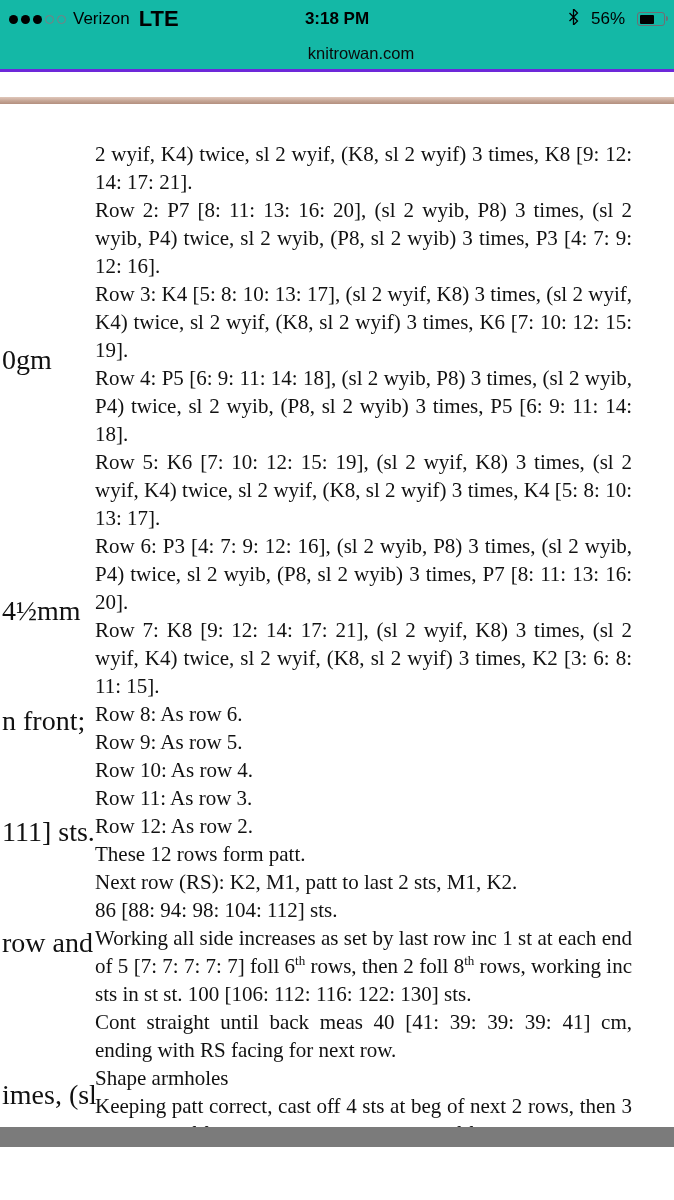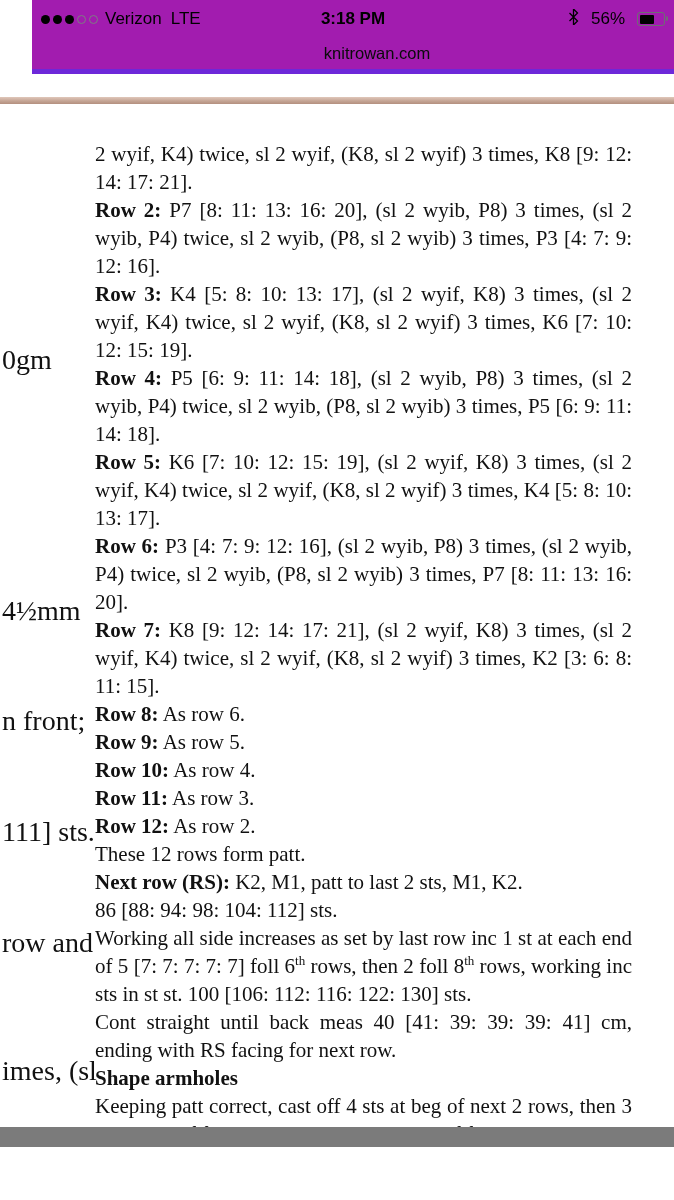--- a/index.html
+++ b/index.html
@@ -1,28 +1,28 @@
 <!DOCTYPE html>
 <html><head>
 <meta charset="utf-8">
 <style>
   html,body { margin:0; padding:0; }
   body { width:674px; height:1200px; background:#fff; font-family:"Liberation Serif", serif; }
   .screen { position:relative; width:674px; height:1200px; background:#ffffff; overflow:hidden; }
 
   
-  .topbar { position:absolute; top:0; left:0; right:0; height:69px; background:#a21caf;
-            border-bottom:5px solid #6d28d9; font-family:"Liberation Sans", sans-serif; color:#000;margin-left:32px; }
+  .topbar { position:absolute; top:0; left:0; right:0; height:69px; background:#14b8a6;
+            border-bottom:3px solid #6d28d9; font-family:"Liberation Sans", sans-serif; color:#000; }
   .sb-left { position:absolute; left:9px; top:0; height:38px; display:flex; align-items:center; gap:7px; }
   .dots { display:flex; align-items:center; gap:3px; }
   .dot { width:9px; height:9px; border-radius:50%; display:inline-block; }
   .dot.filled { background:#000; }
   .dot.empty  { background:transparent; border:1.2px solid #7d7d82; box-sizing:border-box; }
   .carrier { font-size:17px; }
-  .network { font-size:17px; margin-left:2px; }
+  .network { font-size:22px; margin-left:2px;font-weight:bold; }
   .sb-center { position:absolute; left:0; right:0; top:0; height:38px; display:flex;
                align-items:center; justify-content:center; font-size:17px; font-weight:600; }
   .sb-right { position:absolute; right:9px; top:0; height:38px; display:flex; align-items:center; gap:12px; }
   .batt-pct { font-size:17px; }
   .battery { position:relative; width:26px; height:12px; border:1px solid #6e6e73; border-radius:3px; }
   .battery .fill { position:absolute; left:1.5px; top:1.5px; bottom:1.5px; width:55%; background:#000; border-radius:1px; }
   .battery .nub { position:absolute; right:-4px; top:3px; width:2.5px; height:5px; background:#6e6e73; border-radius:0 2px 2px 0; }
   .urlbar { position:absolute; top:38px; left:0; right:0; height:30px; display:flex;
             align-items:center; justify-content:center; font-size:16.5px; color:#0a0a0a;padding-left:48px; }
 
@@ -31,21 +31,21 @@
           background:linear-gradient(to bottom, #e0c7ba 0%, #c5a595 55%, #b3907f 100%); }
   .content { position:absolute; top:104px; left:0; right:0; bottom:0; background:#fff; color:#111; }
 
   
   .fragment { position:absolute; left:2px; font-size:28px; line-height:26px; white-space:nowrap; }
 
   
   .textcol { position:absolute; left:95px; top:36px; width:537px; font-size:21px;
              line-height:28px; text-align:justify; }
   .para { margin:0; }
-  .lbl { font-weight:bold;margin-top:42px; }
+  .lbl { font-weight:normal;margin-top:42px; }
   sup { font-size:0.62em; line-height:0; vertical-align:super; }
 
   .bottombar { position:absolute; top:1023px; left:0; right:0; height:20px; background:#7b7b7b; }
 </style>
 </head>
 <body>
 
 <div class="screen">
 
   <div class="topbar">
@@ -80,21 +80,21 @@
 
   <div class="rule"></div>
 
   <div class="content">
 
     <span class="fragment" style="top:243px">0gm</span>
     <span class="fragment" style="top:494px">4½mm</span>
     <span class="fragment" style="top:604px">n front;</span>
     <span class="fragment" style="top:715px">111] sts.</span>
     <span class="fragment" style="top:826px">row and</span>
-    <span class="fragment" style="top:954px">imes, (sl</span>
+    <span class="fragment" style="top:978px">imes, (sl</span>
 
     <div class="textcol">
       <p class="para"><span>2 wyif, K4) twice, sl 2 wyif, (K8, sl 2 wyif) 3 times, K8 [9: 12: 14: 17: 21].</span></p>
       <p class="para"><b class="lbl">Row 2:</b><span> P7 [8: 11: 13: 16: 20], (sl 2 wyib, P8) 3 times, (sl 2 wyib, P4) twice, sl 2 wyib, (P8, sl 2 wyib) 3 times, P3 [4: 7: 9: 12: 16].</span></p>
       <p class="para"><b class="lbl">Row 3:</b><span> K4 [5: 8: 10: 13: 17], (sl 2 wyif, K8) 3 times, (sl 2 wyif, K4) twice, sl 2 wyif, (K8, sl 2 wyif) 3 times, K6 [7: 10: 12: 15: 19].</span></p>
       <p class="para"><b class="lbl">Row 4:</b><span> P5 [6: 9: 11: 14: 18], (sl 2 wyib, P8) 3 times, (sl 2 wyib, P4) twice, sl 2 wyib, (P8, sl 2 wyib) 3 times, P5 [6: 9: 11: 14: 18].</span></p>
       <p class="para"><b class="lbl">Row 5:</b><span> K6 [7: 10: 12: 15: 19], (sl 2 wyif, K8) 3 times, (sl 2 wyif, K4) twice, sl 2 wyif, (K8, sl 2 wyif) 3 times, K4 [5: 8: 10: 13: 17].</span></p>
       <p class="para"><b class="lbl">Row 6:</b><span> P3 [4: 7: 9: 12: 16], (sl 2 wyib, P8) 3 times, (sl 2 wyib, P4) twice, sl 2 wyib, (P8, sl 2 wyib) 3 times, P7 [8: 11: 13: 16: 20].</span></p>
       <p class="para"><b class="lbl">Row 7:</b><span> K8 [9: 12: 14: 17: 21], (sl 2 wyif, K8) 3 times, (sl 2 wyif, K4) twice, sl 2 wyif, (K8, sl 2 wyif) 3 times, K2 [3: 6: 8: 11: 15].</span></p>
       <p class="para"><b class="lbl">Row 8:</b><span> As row 6.</span></p>

